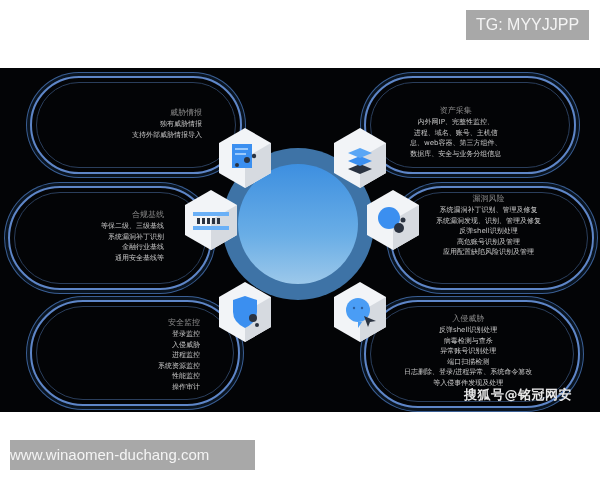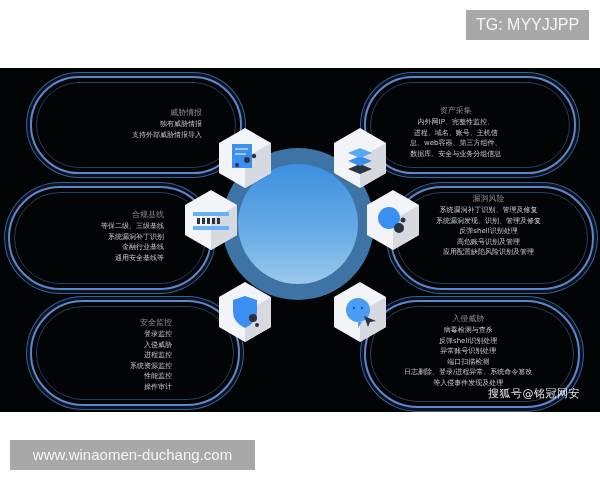--- a/index.html
+++ b/index.html
@@ -1,29 +1,29 @@
 <!DOCTYPE html>
 <html><head>
 <meta charset="utf-8">
 <style>
   html,body{margin:0;padding:0;}
   body{width:600px;height:480px;background:#ffffff;position:relative;overflow:hidden;font-family:"DejaVu Sans","Liberation Sans",sans-serif;}
   .tag-top{position:absolute;left:466px;top:10px;width:123px;height:30px;background:#a8a8a8;color:#f4f4f4;font-family:"Liberation Sans",sans-serif;font-size:16px;line-height:30px;text-align:center;}
-  .tag-bottom{position:absolute;left:10px;top:440px;width:245px;height:30px;background:#a8a8a8;color:#f4f4f4;font-family:"Liberation Sans",sans-serif;font-size:15px;line-height:30px;text-align:center;}
+  .tag-bottom{position:absolute;left:10px;top:440px;width:245px;height:30px;background:#a8a8a8;color:#f4f4f4;font-family:"Liberation Sans",sans-serif;font-size:15px;line-height:30px;}
   .panel{position:absolute;left:0;top:68px;width:600px;height:344px;background:#030406;overflow:hidden;}
   .pill{position:absolute;border:2px solid #5e86c8;border-radius:60px;box-shadow:0 0 0 3px #0a1420, 0 0 0 4px #3a5f95;}
   .pill .inner{position:absolute;inset:4px;border:1px solid #2a3e5c;border-radius:56px;}
   .txt{position:absolute;color:#c8c8c8;font-size:7px;line-height:10.5px;white-space:nowrap;text-align:center;}
   .txt .ttl{color:#8c8c8c;font-size:8px;line-height:13px;}
   .left .txt{text-align:right;}
   .ring{position:absolute;left:222px;top:80px;width:152px;height:152px;border-radius:50%;background:#3e73a6;}
   .core{position:absolute;left:238px;top:96px;width:120px;height:120px;border-radius:50%;background:linear-gradient(180deg,#3d8fe0 0%,#6aaee6 60%,#9cc8ea 100%);}
   .hex{position:absolute;width:56px;height:64px;}
   .hex svg{width:56px;height:64px;display:block;}
-  .watermark{position:absolute;left:488px;top:318px;color:#e8e8e8;font-size:11px;font-weight:normal;letter-spacing:0.5px;}
+  .watermark{position:absolute;left:464px;top:318px;color:#e8e8e8;font-size:13px;font-weight:bold;letter-spacing:0.5px;}
 </style>
 </head>
 <body>
 
 <div class="tag-top">TG: MYYJJPP</div>
 
 <div class="panel">
 
   <div class="left">
     <div class="pill" style="left:30px;top:8px;width:208px;height:94px;">
@@ -73,39 +73,39 @@
       <div>反弹shell识别处理</div>
       <div>高危账号识别及管理</div>
       <div>应用配置缺陷风险识别及管理</div>
     </div>
   </div>
 
   <div class="left">
     <div class="pill" style="left:30px;top:232px;width:206px;height:102px;">
         <div class="inner"></div>
       </div>
-    <div class="txt" style="right:428px;top:248px;">
+    <div class="txt" style="right:400px;top:248px;">
       <div class="ttl">安全监控</div>
       <div>登录监控</div>
       <div>入侵威胁</div>
       <div>进程监控</div>
       <div>系统资源监控</div>
       <div>性能监控</div>
       <div>操作审计</div>
     </div>
   </div>
 
   <div class="right">
     <div class="pill" style="left:364px;top:232px;width:212px;height:104px;">
         <div class="inner"></div>
       </div>
     <div class="txt" style="left:404px;top:244px;">
       <div class="ttl">入侵威胁</div>
+      <div>反弹shell识别处理</div>
       <div>病毒检测与查杀</div>
-      <div>反弹shell识别处理</div>
       <div>异常账号识别处理</div>
       <div>端口扫描检测</div>
       <div>日志删除、登录/进程异常、系统命令篡改</div>
       <div>等入侵事件发现及处理</div>
     </div>
   </div>
 
   <div class="ring"></div>
   <div class="core"></div>
 

